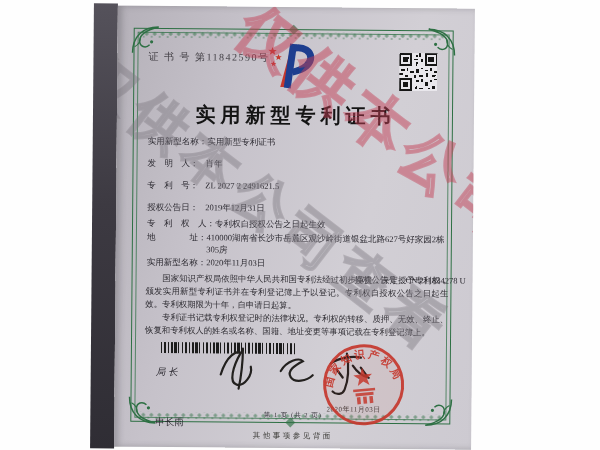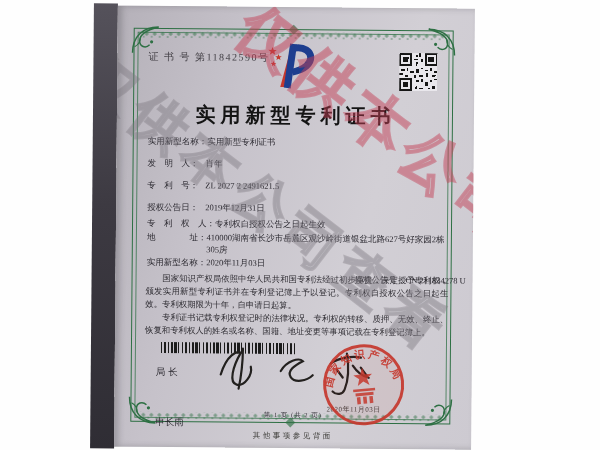--- a/index.html
+++ b/index.html
@@ -42,21 +42,21 @@
   .row.addr .val{width:250px;line-height:11.5px;}
   .r7{top:251px;width:312px;}
   .r7 .pair2{position:absolute;left:208px;top:16px;}
   .body-text{position:absolute;left:30px;top:266px;width:303px;font-size:8.4px;
     line-height:13px;color:#2f2d33;text-align:justify;z-index:2;}
   .body-text p{margin:0;text-indent:2em;}
   .barcode{position:absolute;left:46px;top:336px;width:136px;height:11px;z-index:2;
     background:repeating-linear-gradient(90deg,#1c1c1c 0 1.5px,transparent 1.5px 3px,
       #1c1c1c 3px 5.5px,transparent 5.5px 7px,#1c1c1c 7px 8px,transparent 8px 10.5px);}
   .director-label{position:absolute;left:41px;top:360px;font-size:9.5px;color:#2b2930;
-    letter-spacing:3px;z-index:2;}
+    letter-spacing:3px;z-index:2;font-style:italic;}
   .director-name{position:absolute;left:41px;top:378px;font-size:9.5px;color:#2b2930;z-index:2;margin-top:32px;}
   .signature{position:absolute;left:88px;top:338px;z-index:2;}
   .seal{position:absolute;left:206px;top:334px;z-index:4;opacity:.92;transform:rotate(-6deg);}
   .seal-date{position:absolute;left:212px;top:397px;font-size:7px;color:#46413f;z-index:3;
     letter-spacing:.5px;}
   .page-ind{position:absolute;left:0;top:404px;width:100%;text-align:center;font-size:6.5px;
     color:#35333a;letter-spacing:1px;z-index:2;}
   .footer-note{position:absolute;left:0;top:424px;width:100%;text-align:center;font-size:7.5px;
     color:#3b3a36;letter-spacing:2.5px;z-index:2;}
   

